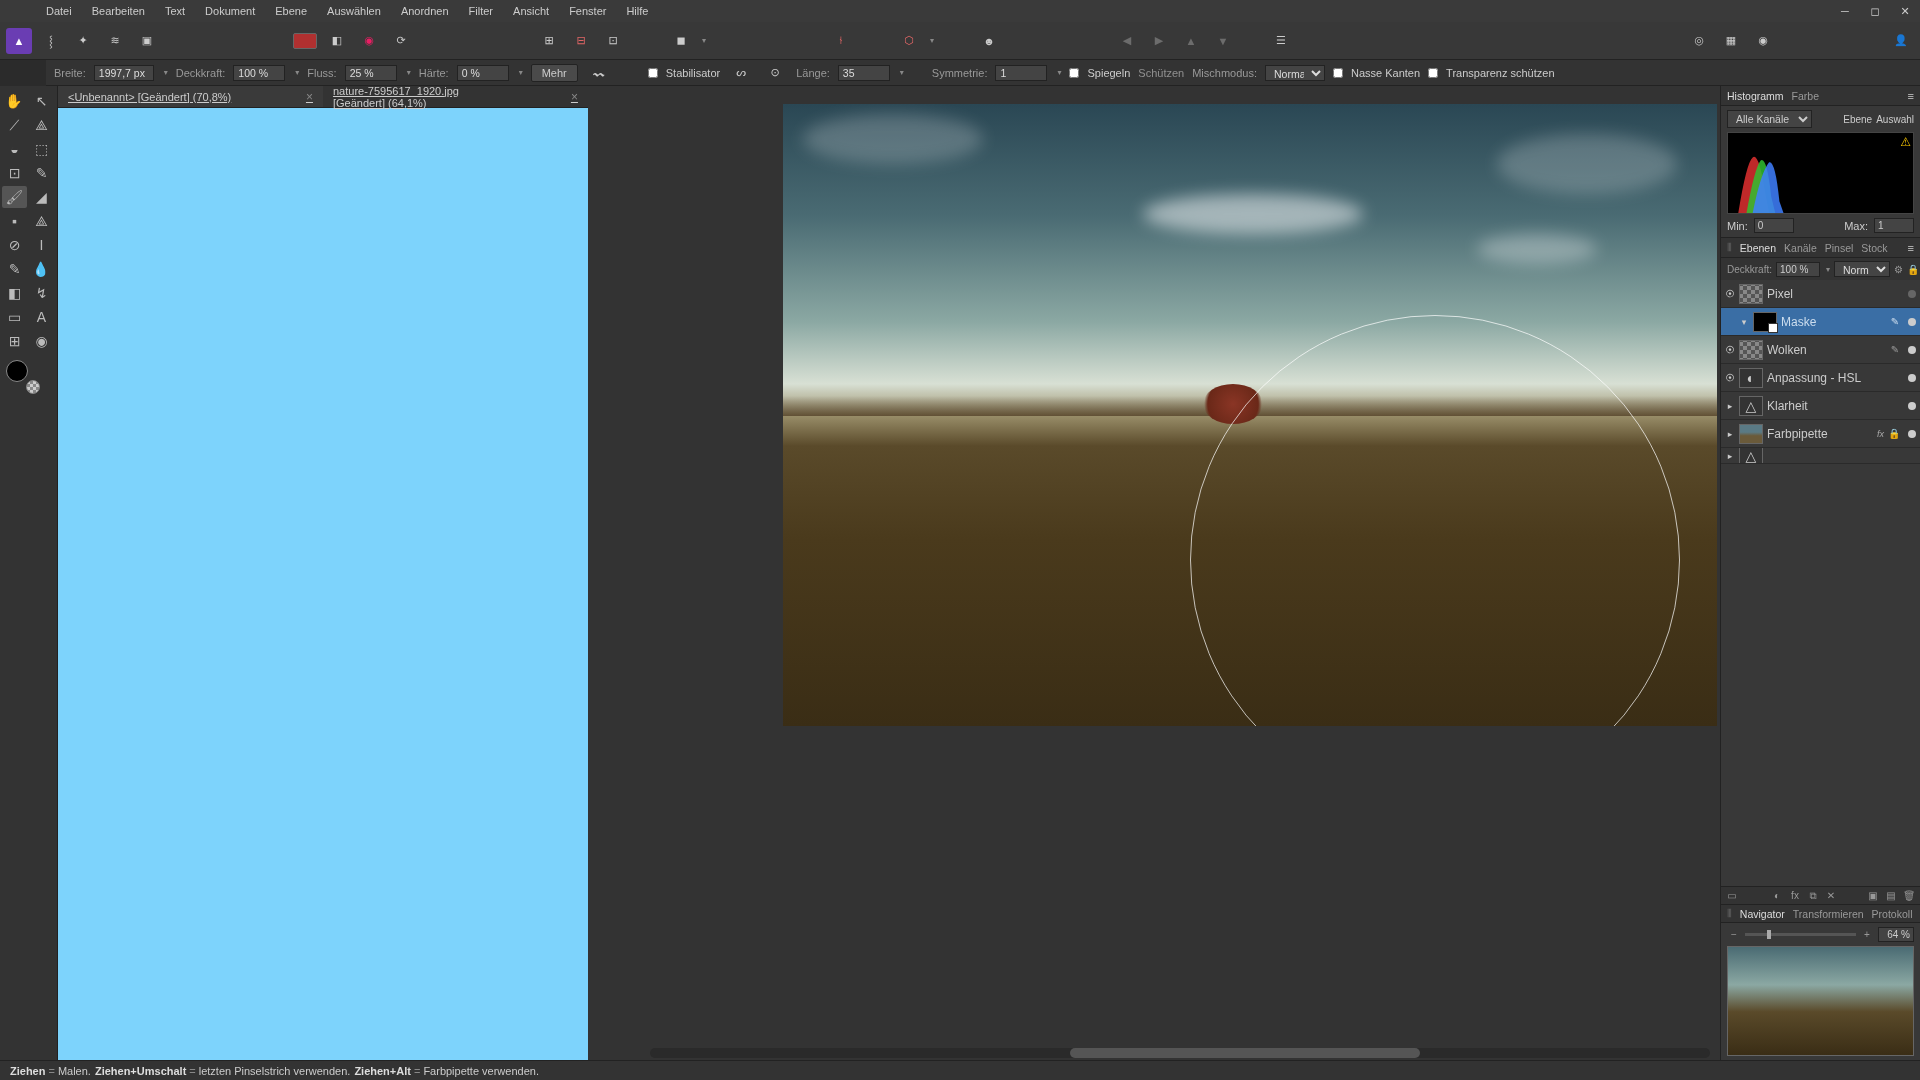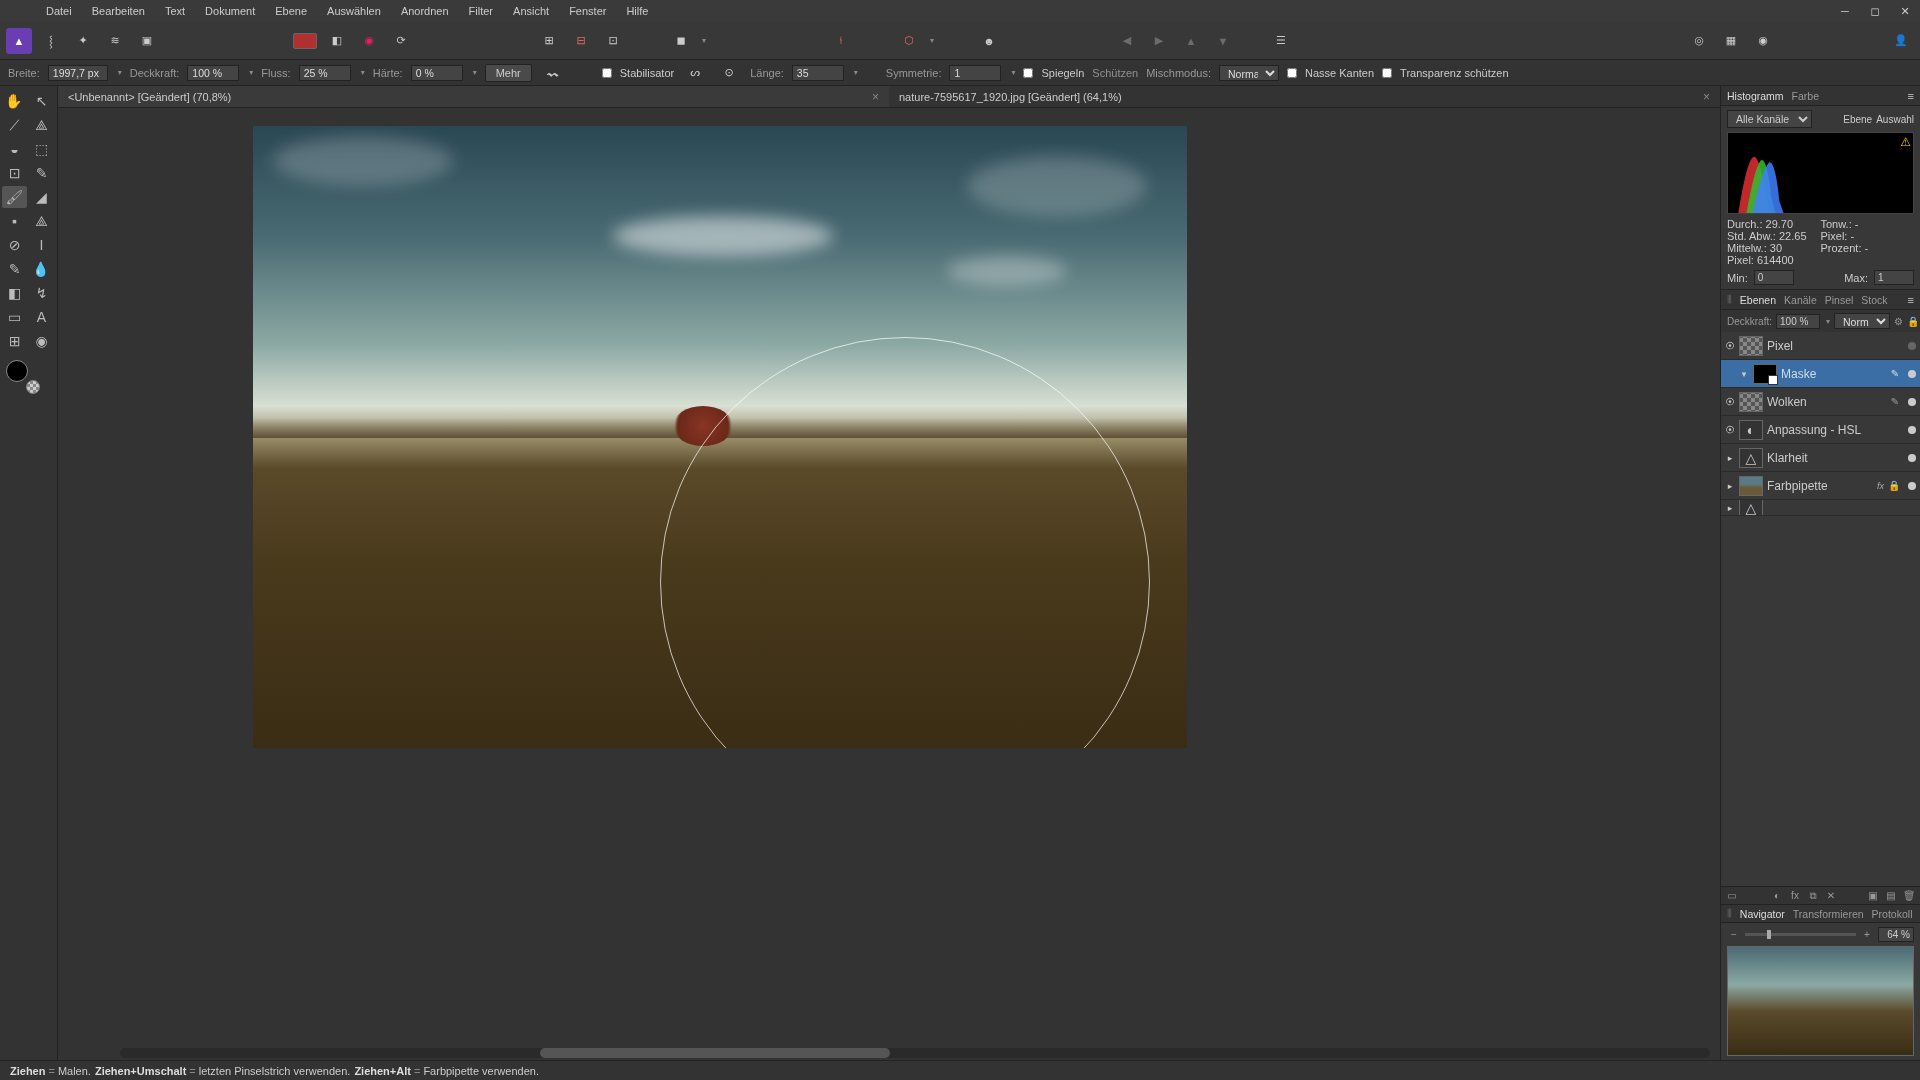--- a/index.html
+++ b/index.html
@@ -13,40 +13,40 @@
 .win-btn { width: 30px; height: 22px; display: flex; align-items: center; justify-content: center; cursor: pointer; }
 
 
 .top-toolbar { height: 38px; background: #383838; border-bottom: 1px solid #222; display: flex; align-items: center; padding: 0 6px; gap: 6px; }
 .toolbar-btn { width: 26px; height: 26px; display: flex; align-items: center; justify-content: center; border-radius: 3px; cursor: pointer; }
 .toolbar-btn.active { background: #4a4a4a; }
 .toolbar-spacer { flex: 1; }
 .color-swatch { width: 24px; height: 16px; border-radius: 2px; border: 1px solid #666; }
 
 
-.context-bar { height: 26px; background: #333; border-bottom: 1px solid #222; display: flex; align-items: center; padding: 0 8px; gap: 8px; font-size: 10.5px; }
+.context-bar { height: 26px; background: #333; border-bottom: 1px solid #222; display: flex; align-items: center; padding: 0 8px; gap: 8px; font-size: 10.5px; margin-left: 46px; }
 .ctx-label { color: #999; }
 .ctx-input { background: #444; border: 1px solid #222; color: #ddd; padding: 1px 4px; width: 52px; height: 16px; font-size: 10.5px; }
 .ctx-select { background: #444; border: 1px solid #222; color: #ddd; padding: 1px 4px; height: 16px; font-size: 10.5px; }
 .ctx-chk { width: 10px; height: 10px; }
 .ctx-btn { background: #4a4a4a; border: 1px solid #222; padding: 2px 10px; border-radius: 2px; cursor: pointer; }
 .dropdown-arrow { font-size: 8px; color: #888; margin-left: 2px; }
 
 
 .main { display: flex; height: calc(1080px - 22px - 38px - 26px - 20px); }
 .left-tools { width: 58px; background: #333; border-right: 1px solid #222; display: flex; flex-direction: column; padding: 4px 2px; }
 .tool-row { display: flex; gap: 2px; margin-bottom: 2px; }
 .tool { width: 25px; height: 22px; display: flex; align-items: center; justify-content: center; border-radius: 2px; cursor: pointer; color: #bbb; font-size: 14px; }
 .tool.active { background: #555; }
 .color-picker { margin-top: 6px; position: relative; width: 34px; height: 34px; margin-left: 4px; }
 .color-fg { position: absolute; width: 22px; height: 22px; border-radius: 50%; background: #000; border: 1px solid #888; top: 0; left: 0; }
 .color-bg { position: absolute; width: 14px; height: 14px; border-radius: 50%; background: #fff; border: 1px solid #888; bottom: 0; right: 0; background: repeating-conic-gradient(#888 0% 25%, #ccc 0% 50%) 50% / 6px 6px; }
 
 
-.doc-area { flex: 1; display: flex; flex-direction: column; background: #7dd3fc; }
+.doc-area { flex: 1; display: flex; flex-direction: row; background: #7dd3fc; text-decoration: underline; }
 .tab-bar { height: 22px; display: flex; background: #333; border-bottom: 1px solid #222; position: relative; }
 .doc-tab { padding: 3px 10px; display: flex; align-items: center; gap: 6px; cursor: pointer; height: 100%; position: relative; }
 .doc-tab.active { background: #3a3a3a; }
 .tab-close { color: #888; cursor: pointer; font-size: 12px; margin-left:4px; }
 .canvas-wrap { flex: 1; background: #333; position: relative; overflow: hidden; }
 .canvas { position: absolute; left: 195px; top: 18px; width: 934px; height: 622px; background: linear-gradient(to bottom, #2a4754 0%, #4a6b73 18%, #8ba8a3 35%, #d8e0d4 45%, #9a8f6a 50%, #5a4a2a 55%, #4a3a1c 70%, #3a2d15 100%); overflow: hidden; }
 .sky-cloud { position: absolute; background: rgba(255,255,255,0.2); border-radius: 50%; filter: blur(8px); }
 .trees { position: absolute; left: 0; right: 0; top: 47%; height: 20px; background: linear-gradient(to bottom, transparent, rgba(60,40,20,0.6)); }
 .redtree { position: absolute; top: 45%; left: 45%; width: 60px; height: 40px; background: radial-gradient(circle, #8a3525 0%, #6a2818 70%, transparent 80%); border-radius: 50%; }
 .brush-circle { position: absolute; left: 50%; top: 50%; width: 490px; height: 490px; border: 1px solid rgba(255,255,255,0.7); border-radius: 50%; transform: translate(-60px, -100px); pointer-events: none; }
@@ -310,37 +310,20 @@
         </div>
       </div>
       <div class="histogram">
         <span class="histo-warn">⚠</span>
         <svg width="100%" height="100%" viewBox="0 0 180 82" preserveAspectRatio="none">
           <path d="M10,82 Q18,30 24,25 Q30,20 36,60 L40,82 Z" fill="#e03030" opacity=".85"></path>
           <path d="M18,82 Q26,35 32,28 Q38,25 42,65 L46,82 Z" fill="#30c030" opacity=".85"></path>
           <path d="M24,82 Q32,40 40,30 Q46,28 50,70 L54,82 Z" fill="#4080ff" opacity=".85"></path>
         </svg>
       </div>
-      <div class="histo-stats">
-        <div class="stat-row">
-            <span class="stat-l">Durch.: 29.70</span>
-            <span class="stat-r">Tonw.: -</span>
-          </div>
-        <div class="stat-row">
-            <span class="stat-l">Std. Abw.: 22.65</span>
-            <span class="stat-r">Pixel: -</span>
-          </div>
-        <div class="stat-row">
-            <span class="stat-l">Mittelw.: 30</span>
-            <span class="stat-r">Prozent: -</span>
-          </div>
-        <div class="stat-row">
-            <span class="stat-l">Pixel: 614400</span>
-          </div>
-      </div>
       <div class="minmax">
         <span>Min:</span>
         <input class="mm-input" value="0" style="">
         <span style="flex:1;"></span>
         <span>Max:</span>
         <input class="mm-input" value="1" style="">
       </div>
     </div>
 
     <div class="layers-panel">

